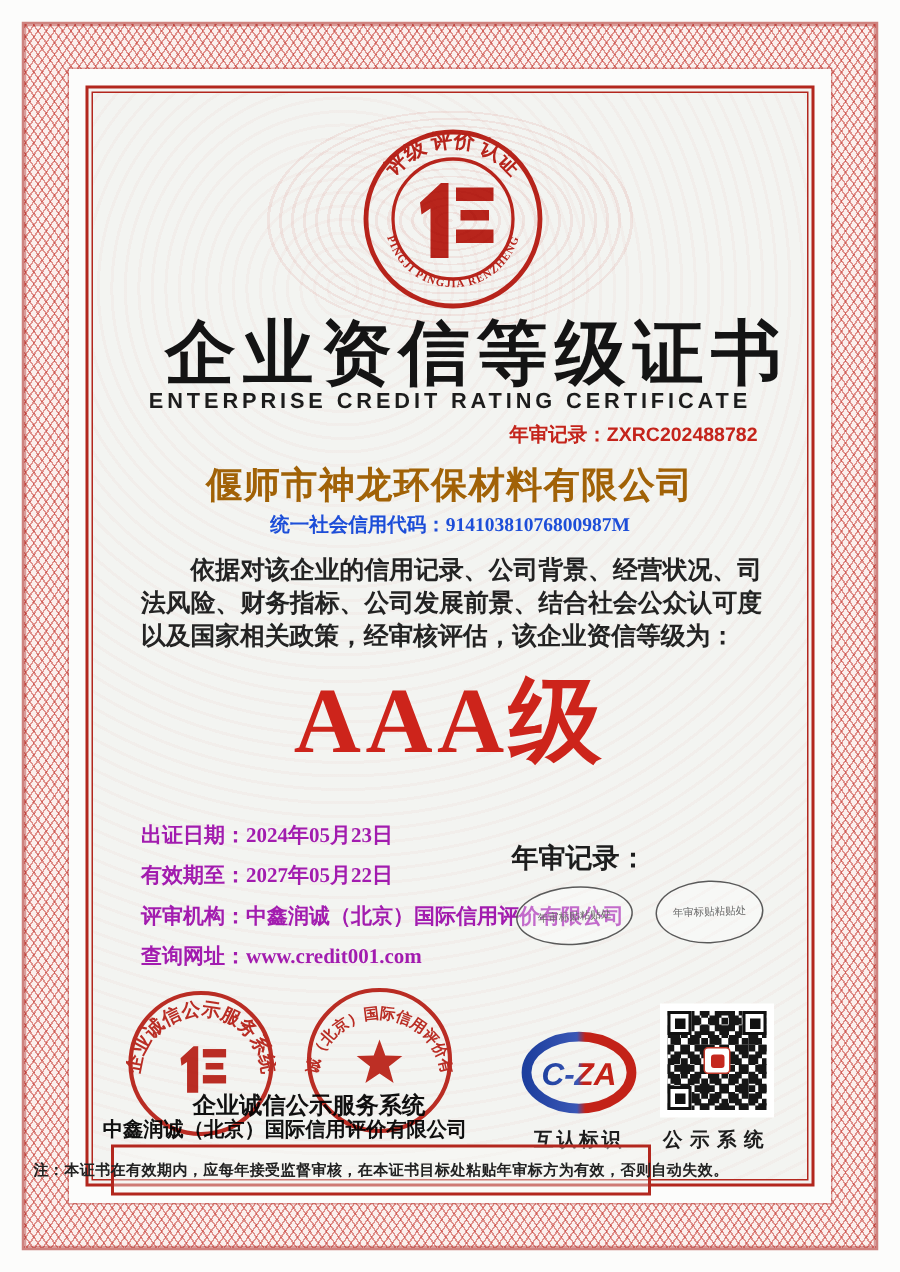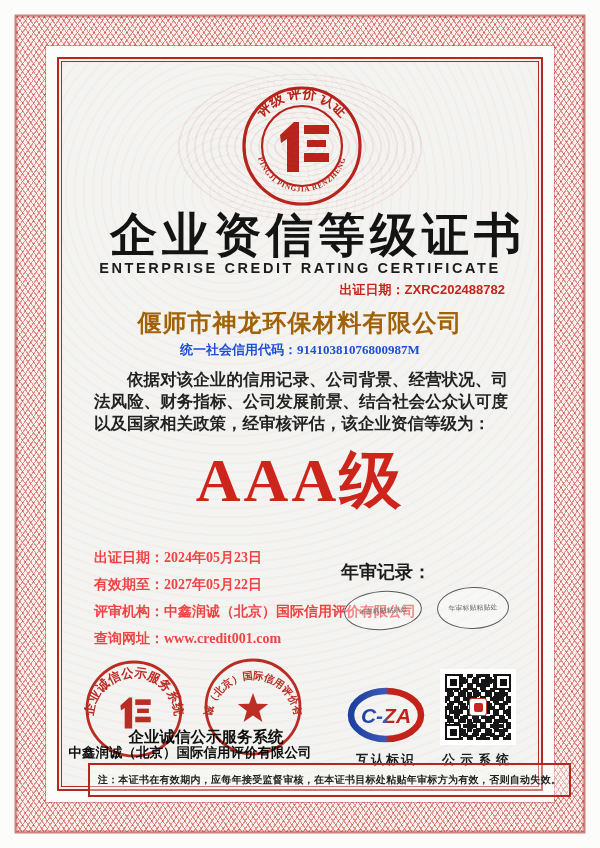--- a/index.html
+++ b/index.html
@@ -30,21 +30,21 @@
   .subtitle{top:260px;font-size:14.5px;font-weight:bold;letter-spacing:2.6px;color:#1c1c1c;
     font-family:"Liberation Sans","DejaVu Sans",sans-serif;text-align:center;}
   .credit-code{top:281px;right:95px;font-size:13px;font-weight:bold;color:#c4241b;
     font-family:"Liberation Sans","DejaVu Sans",sans-serif;}
   .company{top:307px;font-size:24px;font-weight:bold;letter-spacing:1px;color:#a16207;}
   .uscc{top:341px;font-size:13px;font-weight:bold;color:#1d4ed8;}
   .statement{top:369px;left:94px;width:414px;font-size:16.5px;line-height:22px;font-weight:bold;
     color:#232323;text-align:justify;text-indent:2em;}
   .rating{top:438px;font-size:62px;font-weight:bold;letter-spacing:3px;color:#cd241b;}
 
-  .details{left:94px;top:549px;font-size:14px;font-weight:bold;color:#ef4444;}
+  .details{left:94px;top:549px;font-size:14px;font-weight:bold;color:#a21caf;}
   .details .row{height:27px;line-height:18px;white-space:nowrap;}
 
   .annual-title{left:341px;top:560px;font-size:18px;font-weight:bold;}
   .sticker{border:1.5px solid #5a5a5a;border-radius:50%;display:flex;align-items:center;
     justify-content:center;font-size:7px;color:#6a6a6a;background:rgba(255,255,255,.35);}
   .sticker1{left:344px;top:591px;width:76px;height:37px;transform:rotate(-4deg);}
   .sticker2{left:437px;top:587px;width:70px;height:40px;transform:rotate(-2deg);}
 
   .org-line1{left:118px;top:727px;width:176px;text-align:center;font-size:15.5px;font-weight:bold;color:#101010;}
   .org-line2{left:62px;top:744px;width:256px;text-align:center;font-size:13.5px;font-weight:bold;color:#101010;}
@@ -60,21 +60,21 @@
       repeating-conic-gradient(transparent 0 25%, #161616 0 50%) 2px 3px/13px 13px,
       #fff;}
   .qf{position:absolute;width:16px;height:16px;border:2.5px solid #111;background:#fff;box-sizing:border-box;}
   .qf::after{content:"";position:absolute;inset:2.5px;background:#111;}
   .qf.tl{left:0;top:0}.qf.tr{right:0;top:0}.qf.bl{left:0;bottom:0}
   .qc{position:absolute;left:50%;top:50%;width:18px;height:18px;transform:translate(-50%,-50%);
     background:#fff;border:1.5px solid #c0392b;border-radius:3px;display:grid;place-items:center;box-sizing:border-box;}
   .qc::after{content:"";width:9px;height:9px;background:#c5281e;border-radius:2px;}
   .qr-label{left:430px;top:751px;width:96px;text-align:center;font-size:13px;font-weight:bold;letter-spacing:5px;}
 
-  .note-box{left:88px;top:763px;width:483px;height:34px;border:2px solid #b3271e;box-sizing:border-box;
+  .note-box{left:74px;top:763px;width:360px;height:34px;border:2px solid #b3271e;box-sizing:border-box;
     display:flex;align-items:center;justify-content:center;font-size:10px;letter-spacing:.3px;
     font-weight:bold;color:#222;white-space:nowrap;background:rgba(250,250,248,.4);}
 </style>
 </head>
 <body>
 
 <div class="cert">
   <div class="band"></div>
   <div class="band-cover"></div>
   <div class="frame"></div>
@@ -95,21 +95,21 @@
     <g fill="#c1261d">
       <path d="M40 51 L54 38 L59 38 L59 88 L47 88 L47 55 L41 59 Z"></path>
       <rect x="64" y="41" width="25" height="9"></rect>
       <rect x="67" y="56" width="19" height="7"></rect>
       <rect x="64" y="69" width="25" height="9"></rect>
     </g>
   </svg>
 
   <div class="abs center title">企业资信等级证书</div>
   <div class="abs center subtitle">ENTERPRISE CREDIT RATING CERTIFICATE</div>
-  <div class="abs credit-code">出证日期：ZXRC202488782</div>
+  <div class="abs credit-code">年审记录：ZXRC202488782</div>
 
   <div class="abs center company">偃师市神龙环保材料有限公司</div>
   <div class="abs center uscc">统一社会信用代码：91410381076800987M</div>
 
   <div class="abs statement">依据对该企业的信用记录、公司背景、经营状况、司法风险、财务指标、公司发展前景、结合社会公众认可度以及国家相关政策，经审核评估，该企业资信等级为：</div>
   <div class="abs center rating">AAA级</div>
 
   <div class="abs details">
     <div class="row">
       <span>出证日期：</span><span>2024年05月23日</span>

